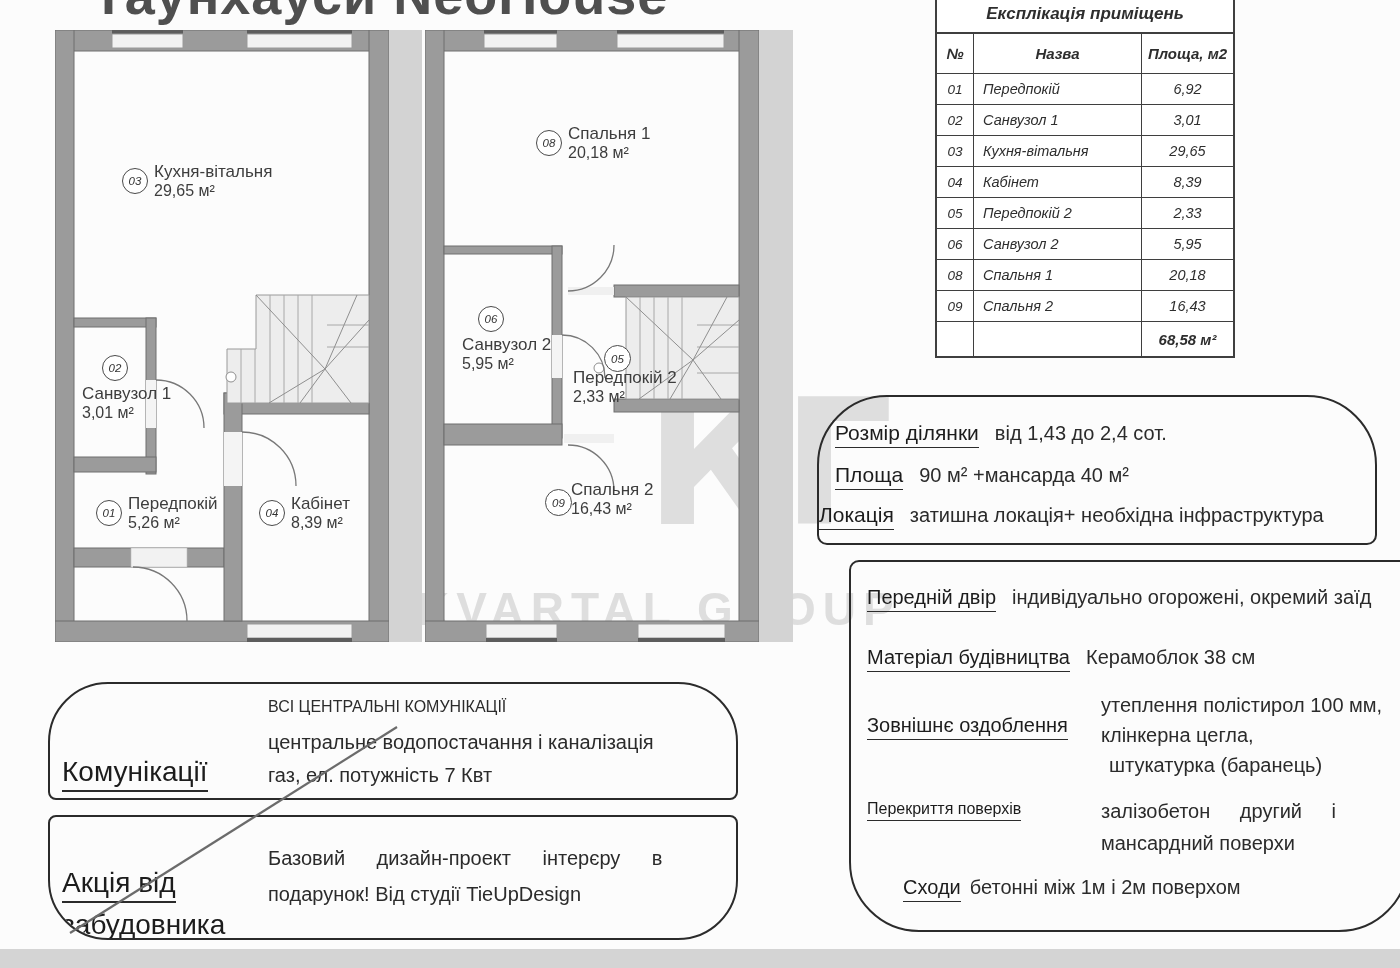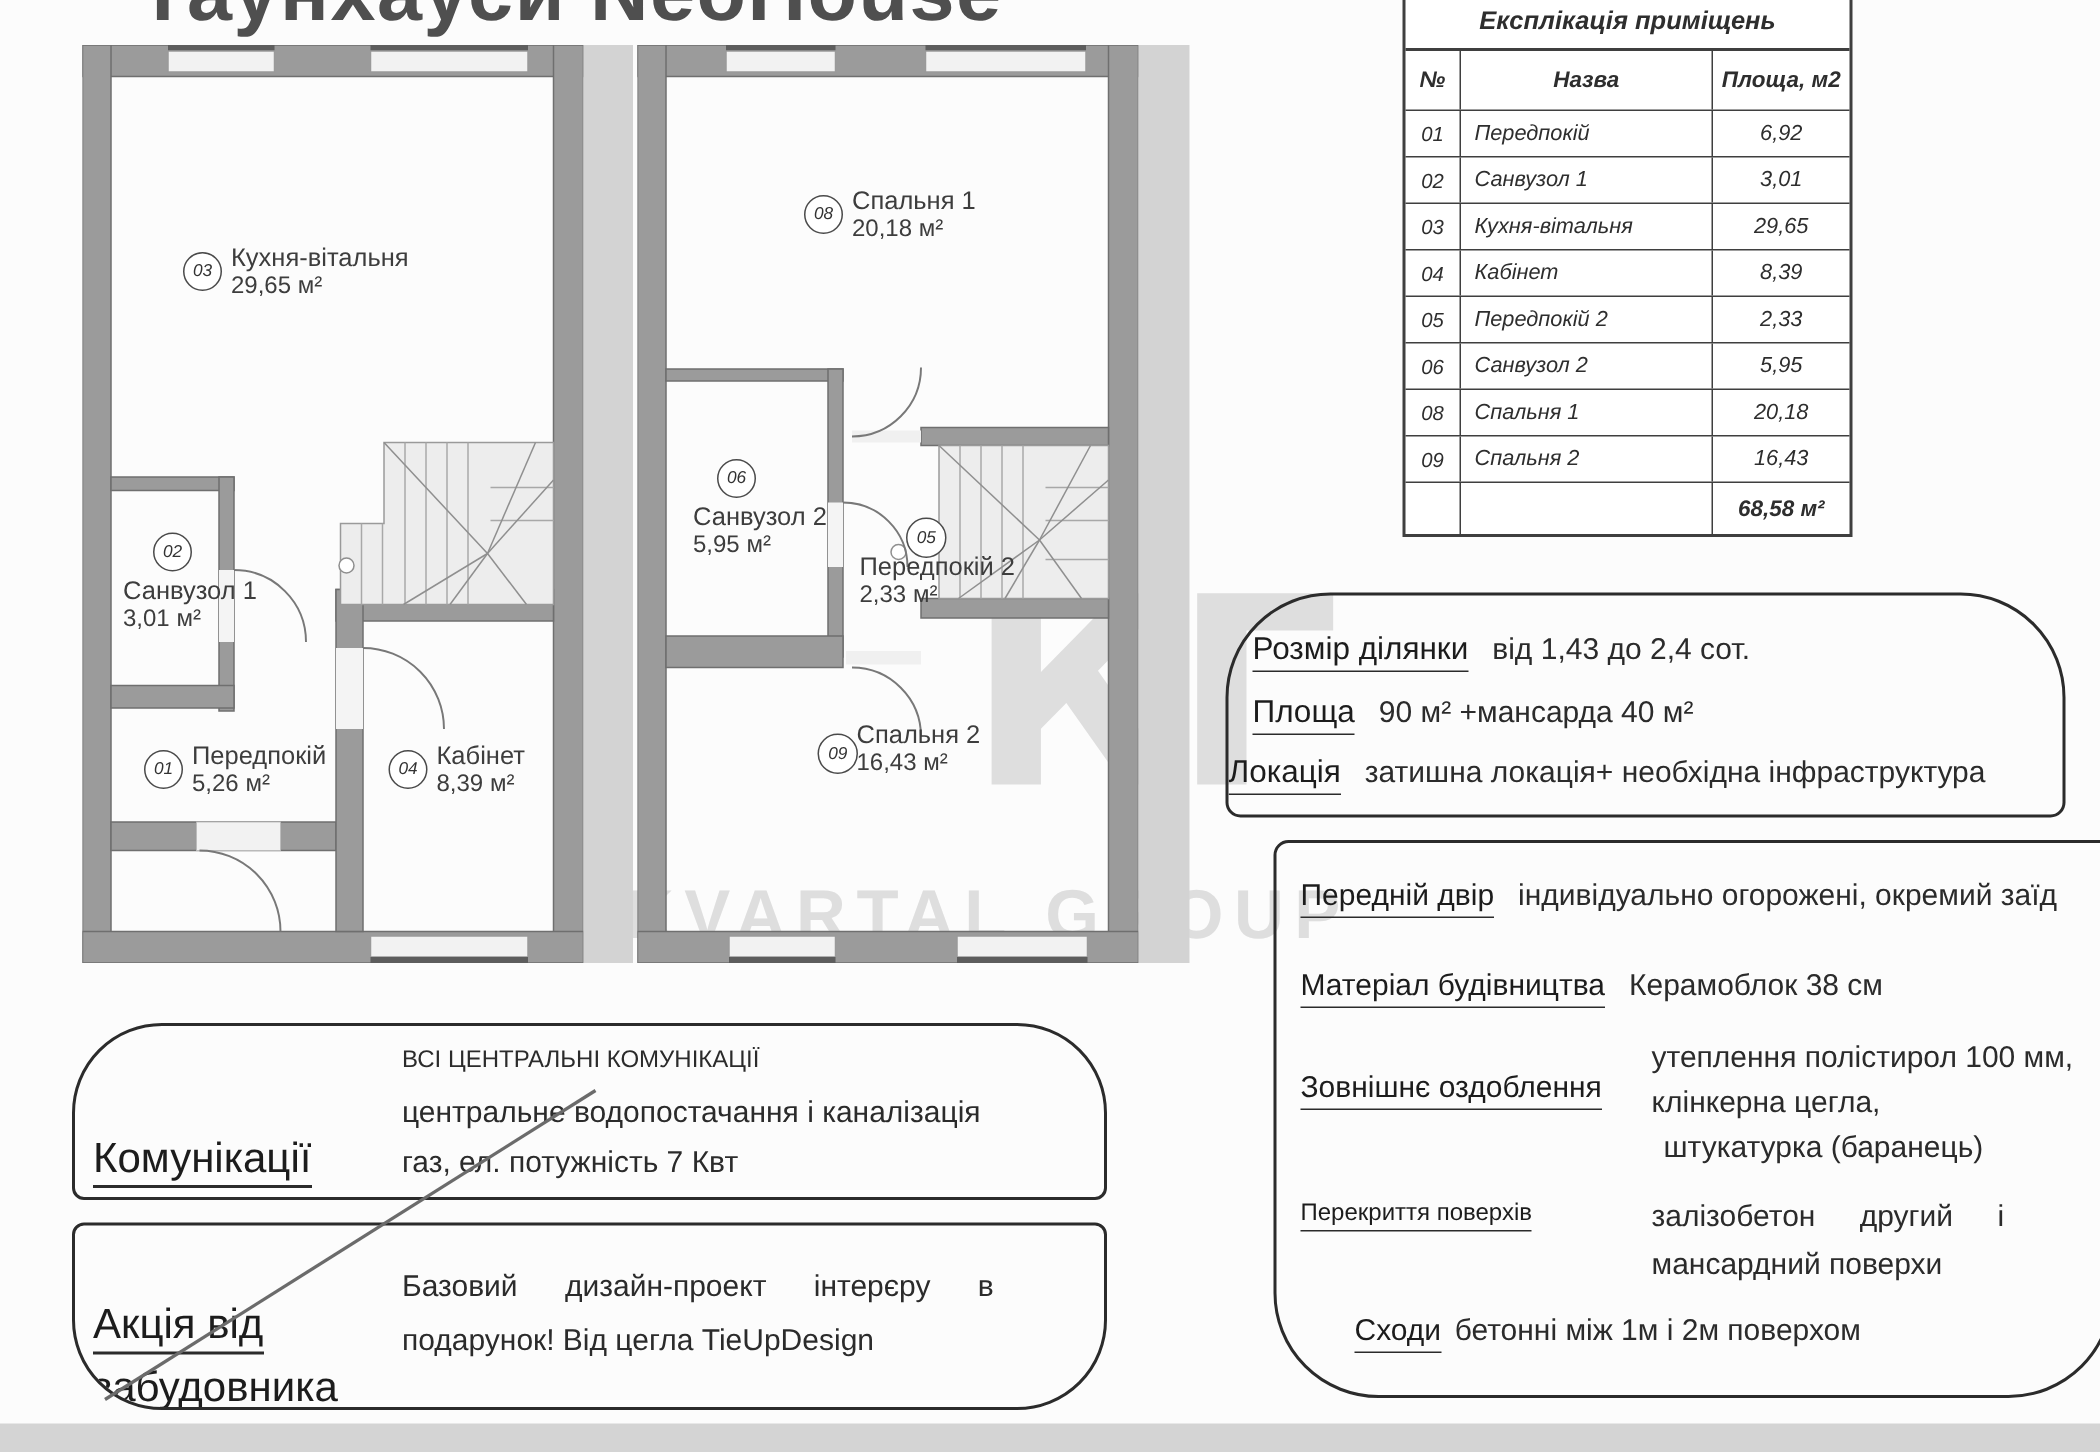--- a/index.html
+++ b/index.html
@@ -352,20 +352,20 @@
 </div>
 
 <div class="roundbox" id="boxPromo">
   <div class="brow" style="left:12px;top:14px">
     <span class="ulabel-big">Акція від</span>
   </div>
   <div class="brow" style="left:12px;top:56px">
     <span class="ulabel-big">забудовника</span>
   </div>
   <div class="vline wide-words" style="left:218px;top:30px">Базовий дизайн-проект інтерєру в</div>
-  <div class="vline" style="left:218px;top:66px">подарунок! Від цегла TieUpDesign</div>
+  <div class="vline" style="left:218px;top:66px">подарунок! Від студії TieUpDesign</div>
 </div>
 
 <svg id="slashSvg" width="1400" height="968" viewBox="0 0 1400 968">
   <line x1="70" y1="933" x2="397" y2="727" stroke="#6b6b6b" stroke-width="2.2"></line>
 </svg>
 
 <div class="bottom-strip"></div>
 
 </body></html>

